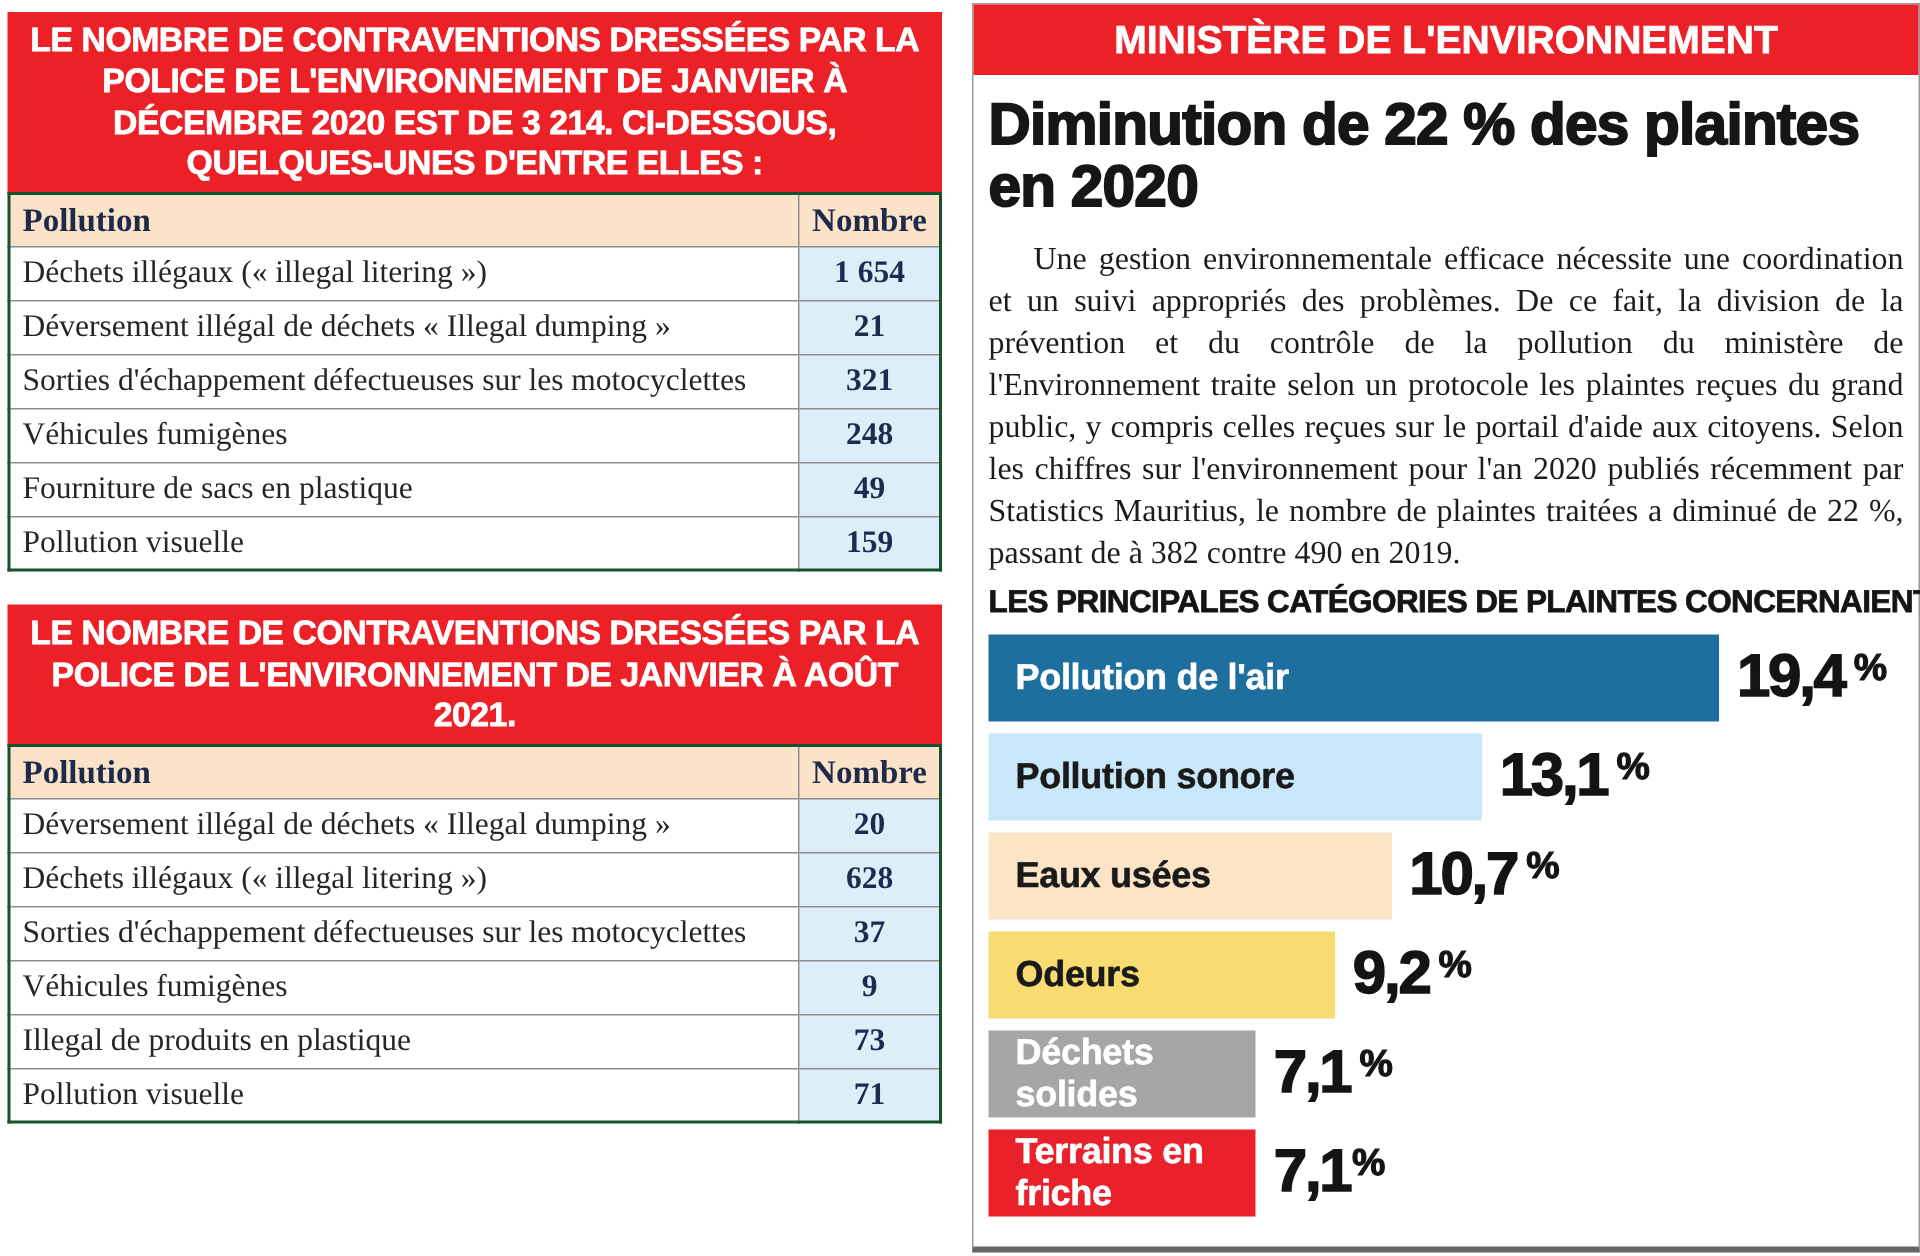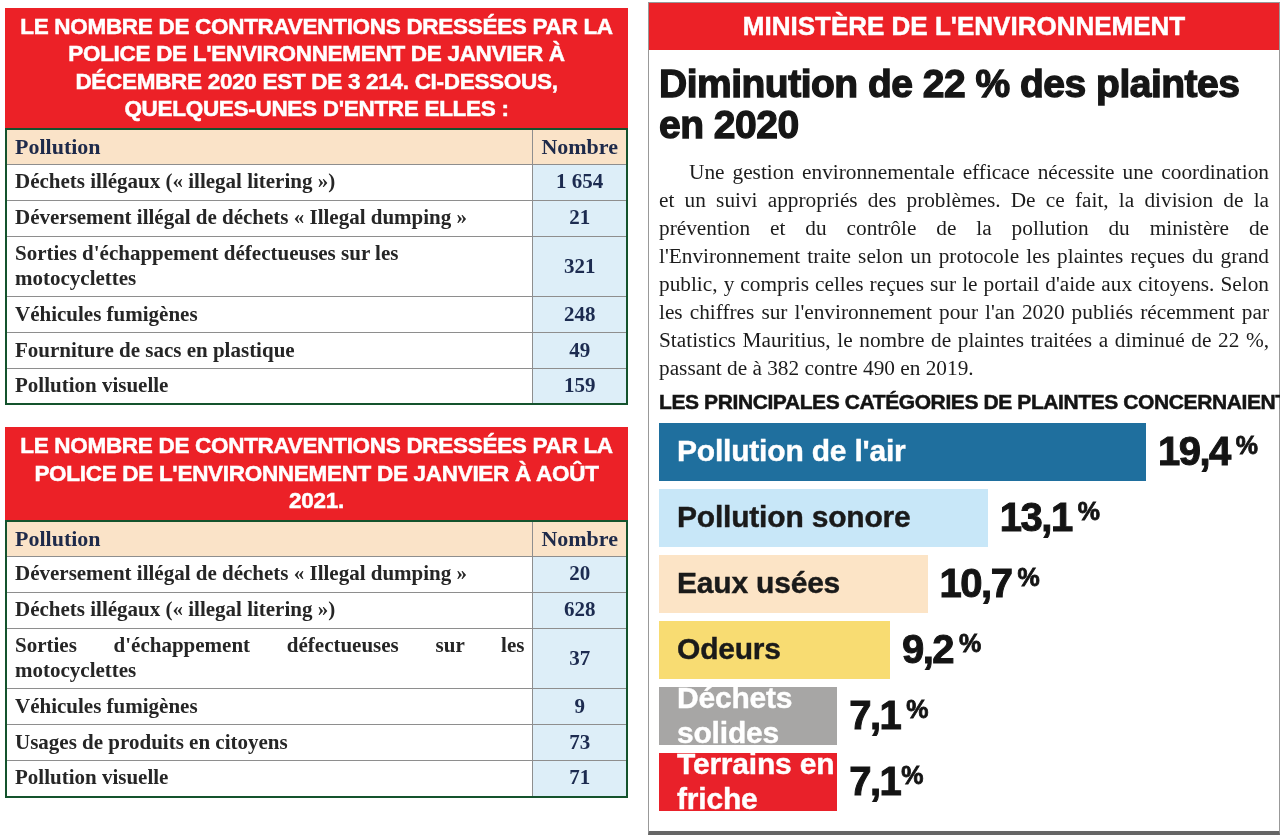--- a/index.html
+++ b/index.html
@@ -13,21 +13,21 @@
     background:#ec2127; color:#ffffff; text-align:center;
     font-family:"Liberation Sans","DejaVu Sans",sans-serif;
     font-weight:bold; font-size:22.5px; line-height:1.22;
     letter-spacing:-0.3px; padding:5px 8px;
     -webkit-text-stroke:0.5px #ffffff;
   }
   table { width:100%; border-collapse:collapse; border:2px solid #14532d; }
   th, td { border:1px solid #8e8e8e; font-size:21px; padding:4px 8px; }
   th { background:#fae3c8; color:#1e2a4a; text-align:left; font-size:22px; height:35px; }
   th.num { text-align:center; }
-  td { color:#262626; line-height:1.22; height:36px;font-weight:bold; }
+  td { color:#262626; line-height:1.22; height:36px; }
   td.num { background:#ddeef8; color:#1c2b50; font-weight:bold; text-align:center; width:93px; }
   td.justify { text-align:justify; text-align-last:left; }
   .table-gap { height:22px; }
 
   
   .right-panel {
     width:632px; height:833px; margin-top:2px;
     border:1px solid #999; border-bottom:4px solid #666;
     background:#ffffff;
   }
@@ -48,21 +48,21 @@
     margin-top:8px;
     font-family:"Liberation Sans","DejaVu Sans",sans-serif;
     font-weight:bold; font-size:21px; color:#141414; letter-spacing:-0.4px;
     -webkit-text-stroke:0.5px #141414; white-space:nowrap;
   }
   .chart { margin-top:9px; }
   .bar-row { display:flex; align-items:center; margin-bottom:8px; height:58px; }
   .bar {
     height:58px; display:flex; align-items:center; padding-left:18px;
     font-family:"Liberation Sans","DejaVu Sans",sans-serif;
-    font-weight:bold; font-size:30px; line-height:1.15; letter-spacing:-0.2px;
+    font-weight:bold; font-size:24px; line-height:1.15; letter-spacing:-0.2px;
     -webkit-text-stroke:0.4px currentColor;
   }
   .pct { margin-left:12px; white-space:nowrap; color:#141414;
          font-family:"Liberation Sans","DejaVu Sans",sans-serif; font-weight:bold; }
   .pct-num { font-size:40px; letter-spacing:-1.5px; -webkit-text-stroke:1px #141414; }
   .pct-sign { font-size:25px; position:relative; top:-11px; margin-left:6px;
               -webkit-text-stroke:0.8px #141414; }
   .pct-tight .pct-sign { margin-left:1px; }
 </style>
 </head>
@@ -132,21 +132,21 @@
           </tr>
           <tr>
             <td class="justify">Sorties d'échappement défectueuses sur les motocyclettes</td>
             <td class="num">37</td>
           </tr>
           <tr>
             <td>Véhicules fumigènes</td>
             <td class="num">9</td>
           </tr>
           <tr>
-            <td>Usages de produits en citoyens</td>
+            <td>Illegal de produits en plastique</td>
             <td class="num">73</td>
           </tr>
           <tr>
             <td>Pollution visuelle</td>
             <td class="num">71</td>
           </tr>
         </tbody>
       </table>
     </section>
   </div>

